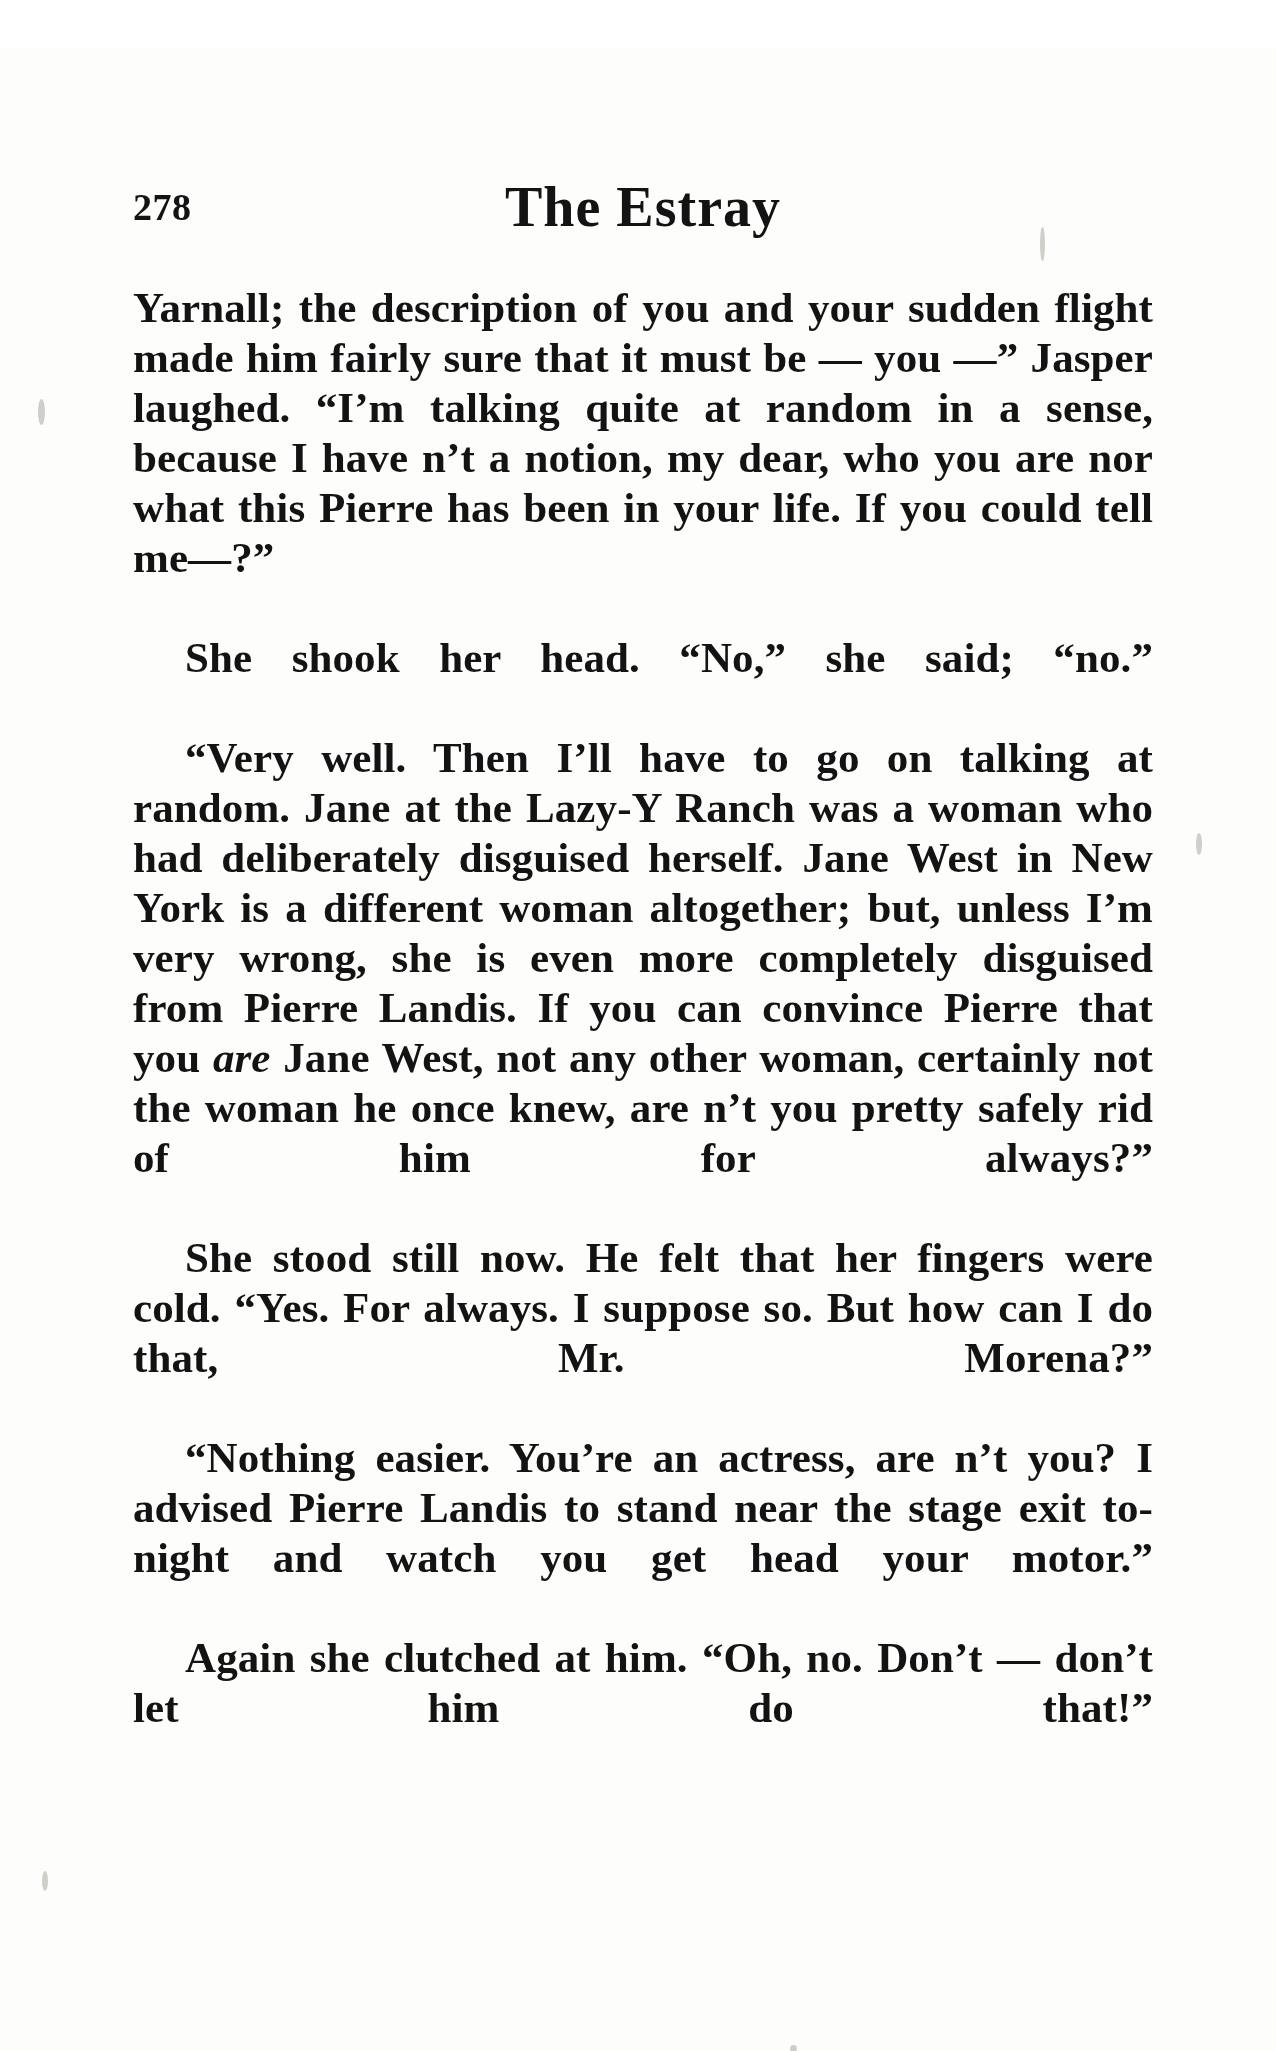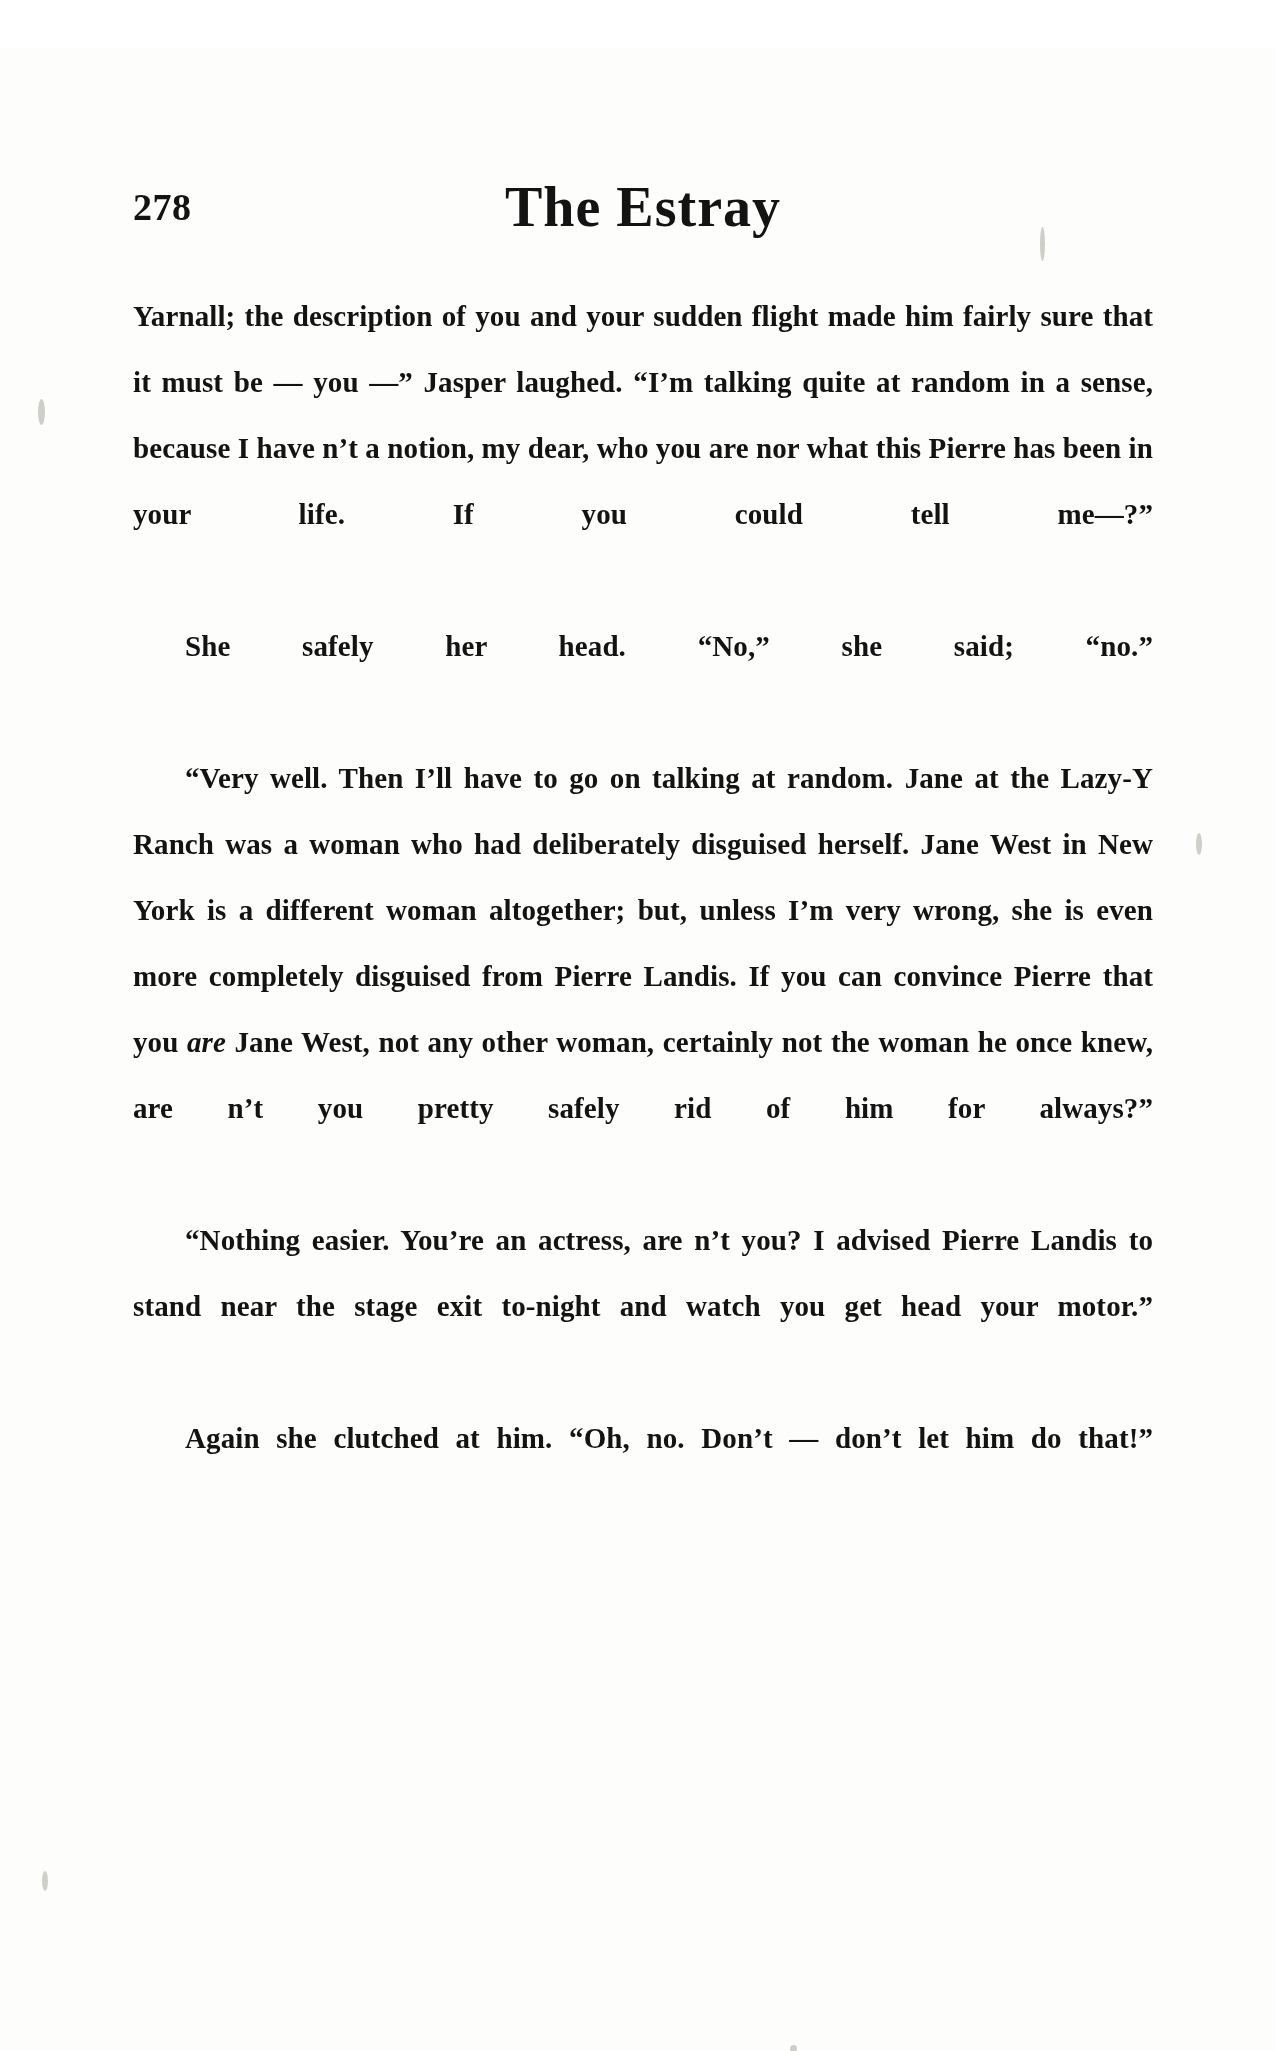--- a/index.html
+++ b/index.html
@@ -49,22 +49,22 @@
     right: 0;
     top: 0;
     text-align: center;
     font-size: 56px;
     font-weight: 700;
     letter-spacing: 1px;
   }
   
   .body-text {
     margin-top: 38px;
-    font-size: 29px;
-    line-height: 66px;
+    font-size: 43px;
+    line-height: 50px;
     text-align: justify;
     text-justify: inter-word;
     font-weight: 700;
     letter-spacing: 0.1px;
   }
   .body-text p {
     margin: 0;
     text-indent: 0;
   }
   .body-text p.indent {
@@ -100,20 +100,21 @@
 
   <div class="page-inner">
 
     <div class="running-head">
       <div class="folio">278</div>
       <div class="head-title">The Estray</div>
     </div>
 
     <div class="body-text">
         <p>Yarnall; the description of you and your sudden flight made him fairly sure that it must be — you —” Jasper laughed. “I’m talking quite at random in a sense, because I have n’t a notion, my dear, who you are nor what this Pierre has been in your life. If you could tell me—?”</p>
-        <p class="indent">She safely her head. “No,” she said; “no.”</p>
+        <p class="indent">She shook her head. “No,” she said; “no.”</p>
         <p class="indent">“Very well. Then I’ll have to go on talking at random. Jane at the Lazy-Y Ranch was a woman who had deliberately disguised herself. Jane West in New York is a different woman altogether; but, unless I’m very wrong, she is even more completely disguised from Pierre Landis. If you can convince Pierre that you <em>are</em> Jane West, not any other woman, certainly not the woman he once knew, are n’t you pretty safely rid of him for always?”</p>
+        <p class="indent">She stood still now. He felt that her fingers were cold. “Yes. For always. I suppose so. But how can I do that, Mr. Morena?”</p>
         <p class="indent">“Nothing easier. You’re an actress, are n’t you? I advised Pierre Landis to stand near the stage exit to-night and watch you get head your motor.”</p>
         <p class="indent">Again she clutched at him. “Oh, no. Don’t — don’t let him do that!”</p>
       </div>
 
   </div>
 </div>
 
 </body></html>

